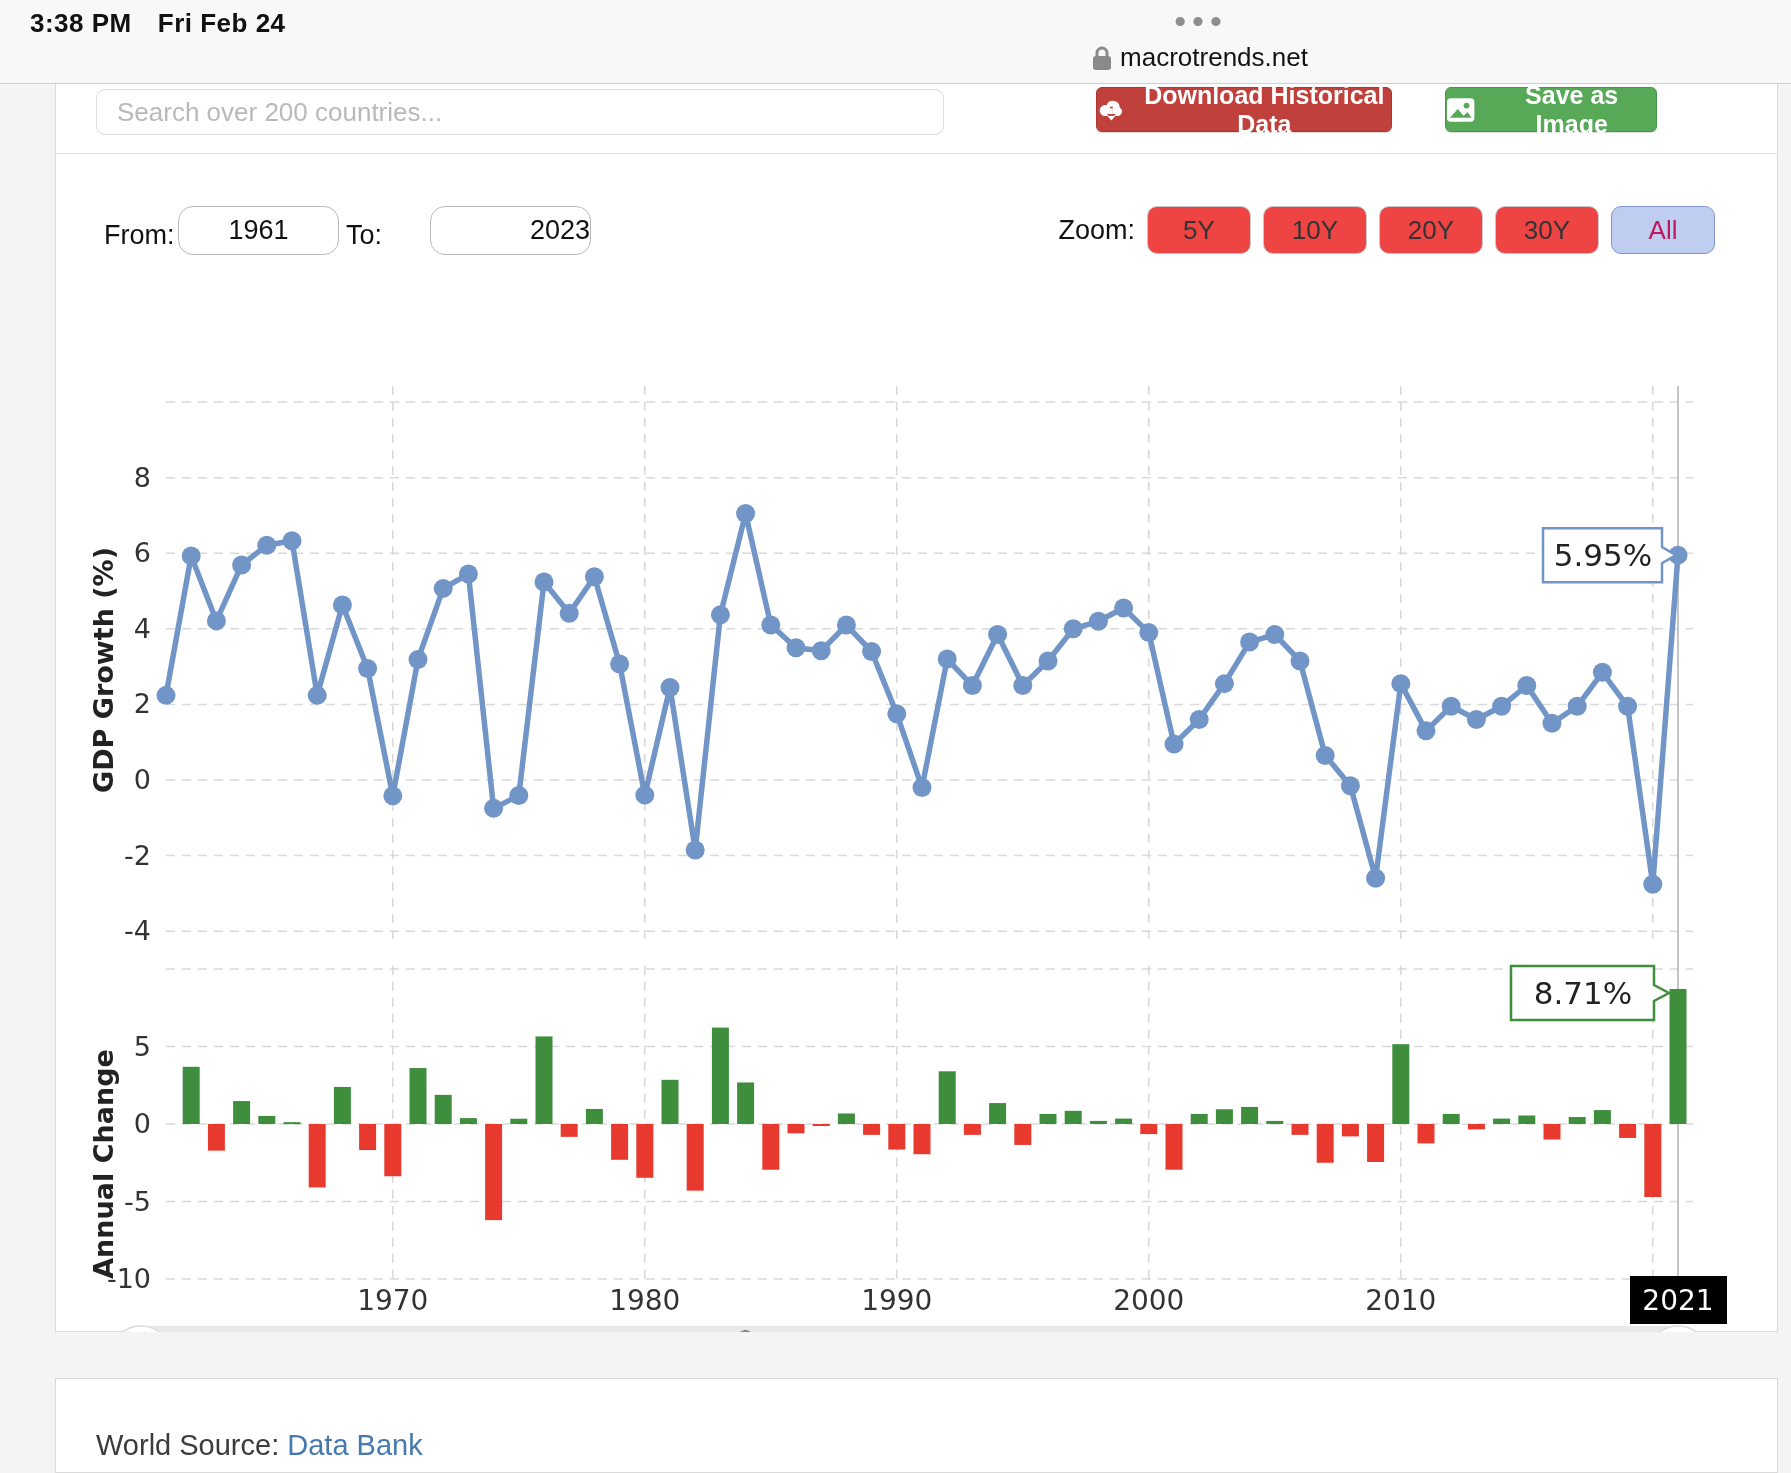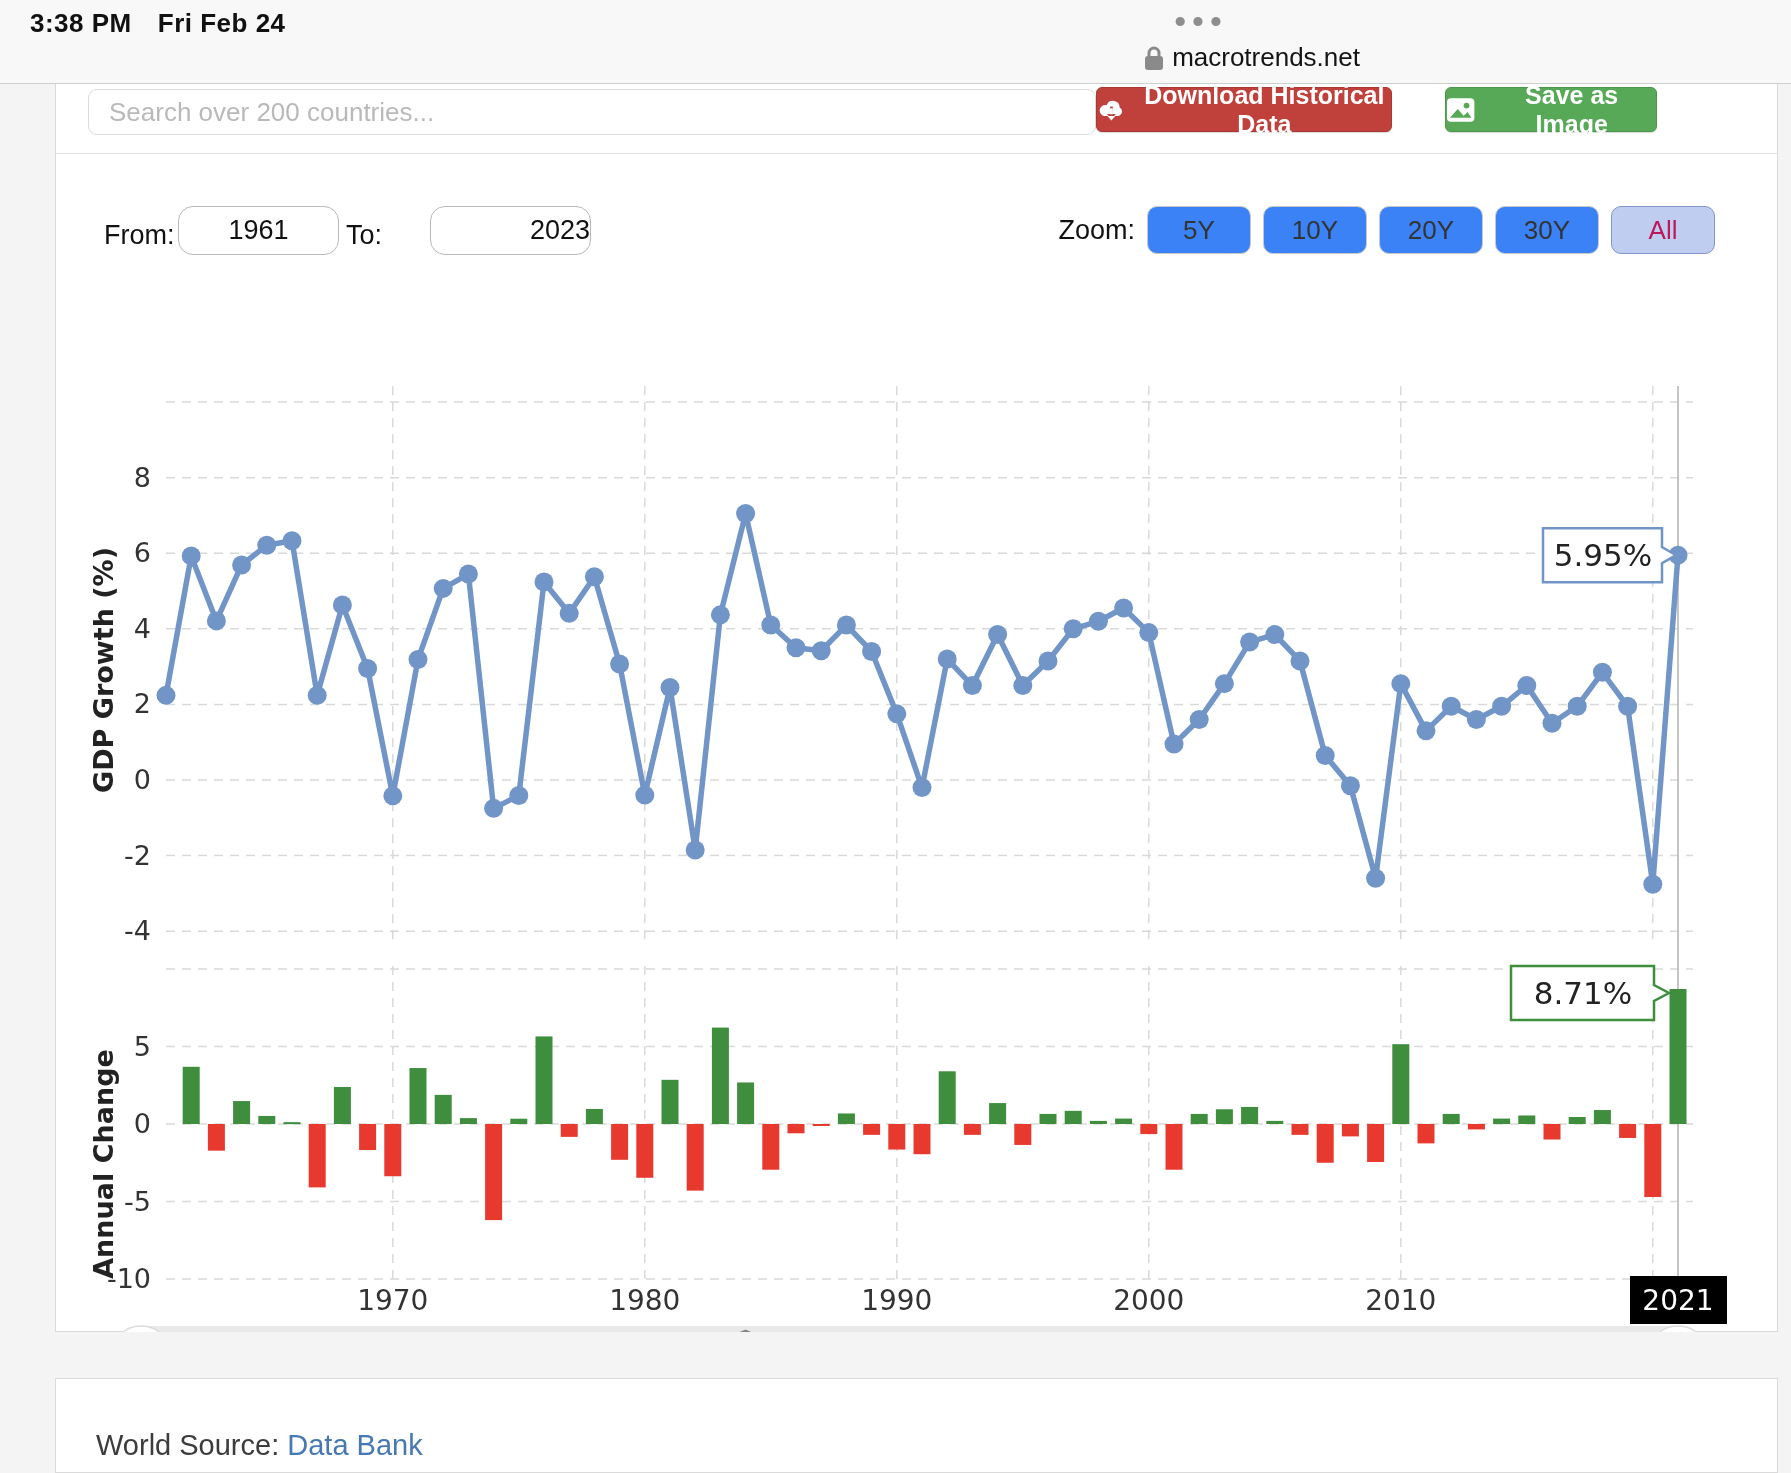--- a/index.html
+++ b/index.html
@@ -7,44 +7,44 @@
   body { position:relative; background:#f4f4f4; font-family:"Liberation Sans", sans-serif; overflow:hidden; }
 
   
   .status-bar { position:absolute; left:0; top:0; width:1791px; height:84px;
     background:#f8f8f8; border-bottom:1px solid #cfcfcf; z-index:5; }
   .status-left { position:absolute; left:30px; top:8px; font-size:26px; font-weight:700; color:#111; letter-spacing:.5px; }
   .status-left .date { margin-left:26px; }
   .status-dots { position:absolute; left:1146px; top:2px; width:110px; text-align:center;
     color:#8e8e8e; font-size:34px; letter-spacing:6px; }
   .status-url { position:absolute; left:1040px; top:42px; width:320px; text-align:center;
-    font-size:26px; color:#141414; display:flex; align-items:center; justify-content:flex-end; gap:8px; }
+    font-size:26px; color:#141414; display:flex; align-items:center; justify-content:center; gap:8px; }
 
   
   .card { position:absolute; left:55px; top:84px; width:1723px; height:1248px;
     background:#fff; border:1px solid #dadada; border-top:none; }
   .toolbar { position:absolute; left:0; top:0; width:100%; height:70px; border-bottom:1px solid #e2e2e2; }
-  .search-input { position:absolute; left:32px; top:5px; width:1008px; height:46px;
+  .search-input { position:absolute; left:40px; top:5px; width:848px; height:46px;
     border:1px solid #dcdcdc; border-radius:9px; font-size:26px; color:#333; padding:0 20px;
     font-family:"Liberation Sans", sans-serif; outline:none; background:#fff; }
   .search-input::placeholder { color:#b9b9b9; }
   .btn { position:absolute; top:3px; height:45px; border-radius:6px; color:#fff; font-size:25px;
     font-weight:700; display:flex; align-items:center; justify-content:center; gap:12px;
     font-family:"Liberation Sans", sans-serif; border:none; cursor:pointer; }
   .btn-red { left:1040px; width:296px; background:#c0413c; border:1px solid #ab3733; box-shadow:0 1px 1px rgba(0,0,0,.15); }
   .btn-green { left:1389px; width:212px; background:#57a957; border:1px solid #4b964b; box-shadow:0 1px 1px rgba(0,0,0,.15); }
 
   
   .controls { position:absolute; left:0; top:70px; width:100%; height:120px; }
   .ctl-label { position:absolute; font-size:27px; color:#111; top:66px; }
   .year-input { position:absolute; top:52px; width:161px; height:49px; border:1px solid #b9b9b9;
     border-radius:15px; text-align:center; font-size:27px; color:#111; background:#fff;
     font-family:"Liberation Sans", sans-serif; outline:none; }
   .zoom-group { position:absolute; right:62px; top:52px; display:flex; gap:12px; align-items:center; }
-  .zoom-btn { width:104px; height:48px; border:1px solid #c9c9c9; border-radius:10px; background:#3b82f6;
+  .zoom-btn { width:104px; height:48px; border:1px solid #c9c9c9; border-radius:10px; background:#ef4444;
     font-size:26px; color:#333; font-family:"Liberation Sans", sans-serif; cursor:pointer; }
   .zoom-btn.active { background:#bfcdf0; border-color:#8396cb; color:#be185d; }
 
   
   #chart-svg { position:absolute; left:0; top:186px; }
 
   
   .footer-card { position:absolute; left:55px; top:1378px; width:1723px; height:95px;
     background:#fff; border:1px solid #dadada; }
   .footer-text { position:absolute; left:40px; top:50px; font-size:29px; color:#3c3c3c; }

